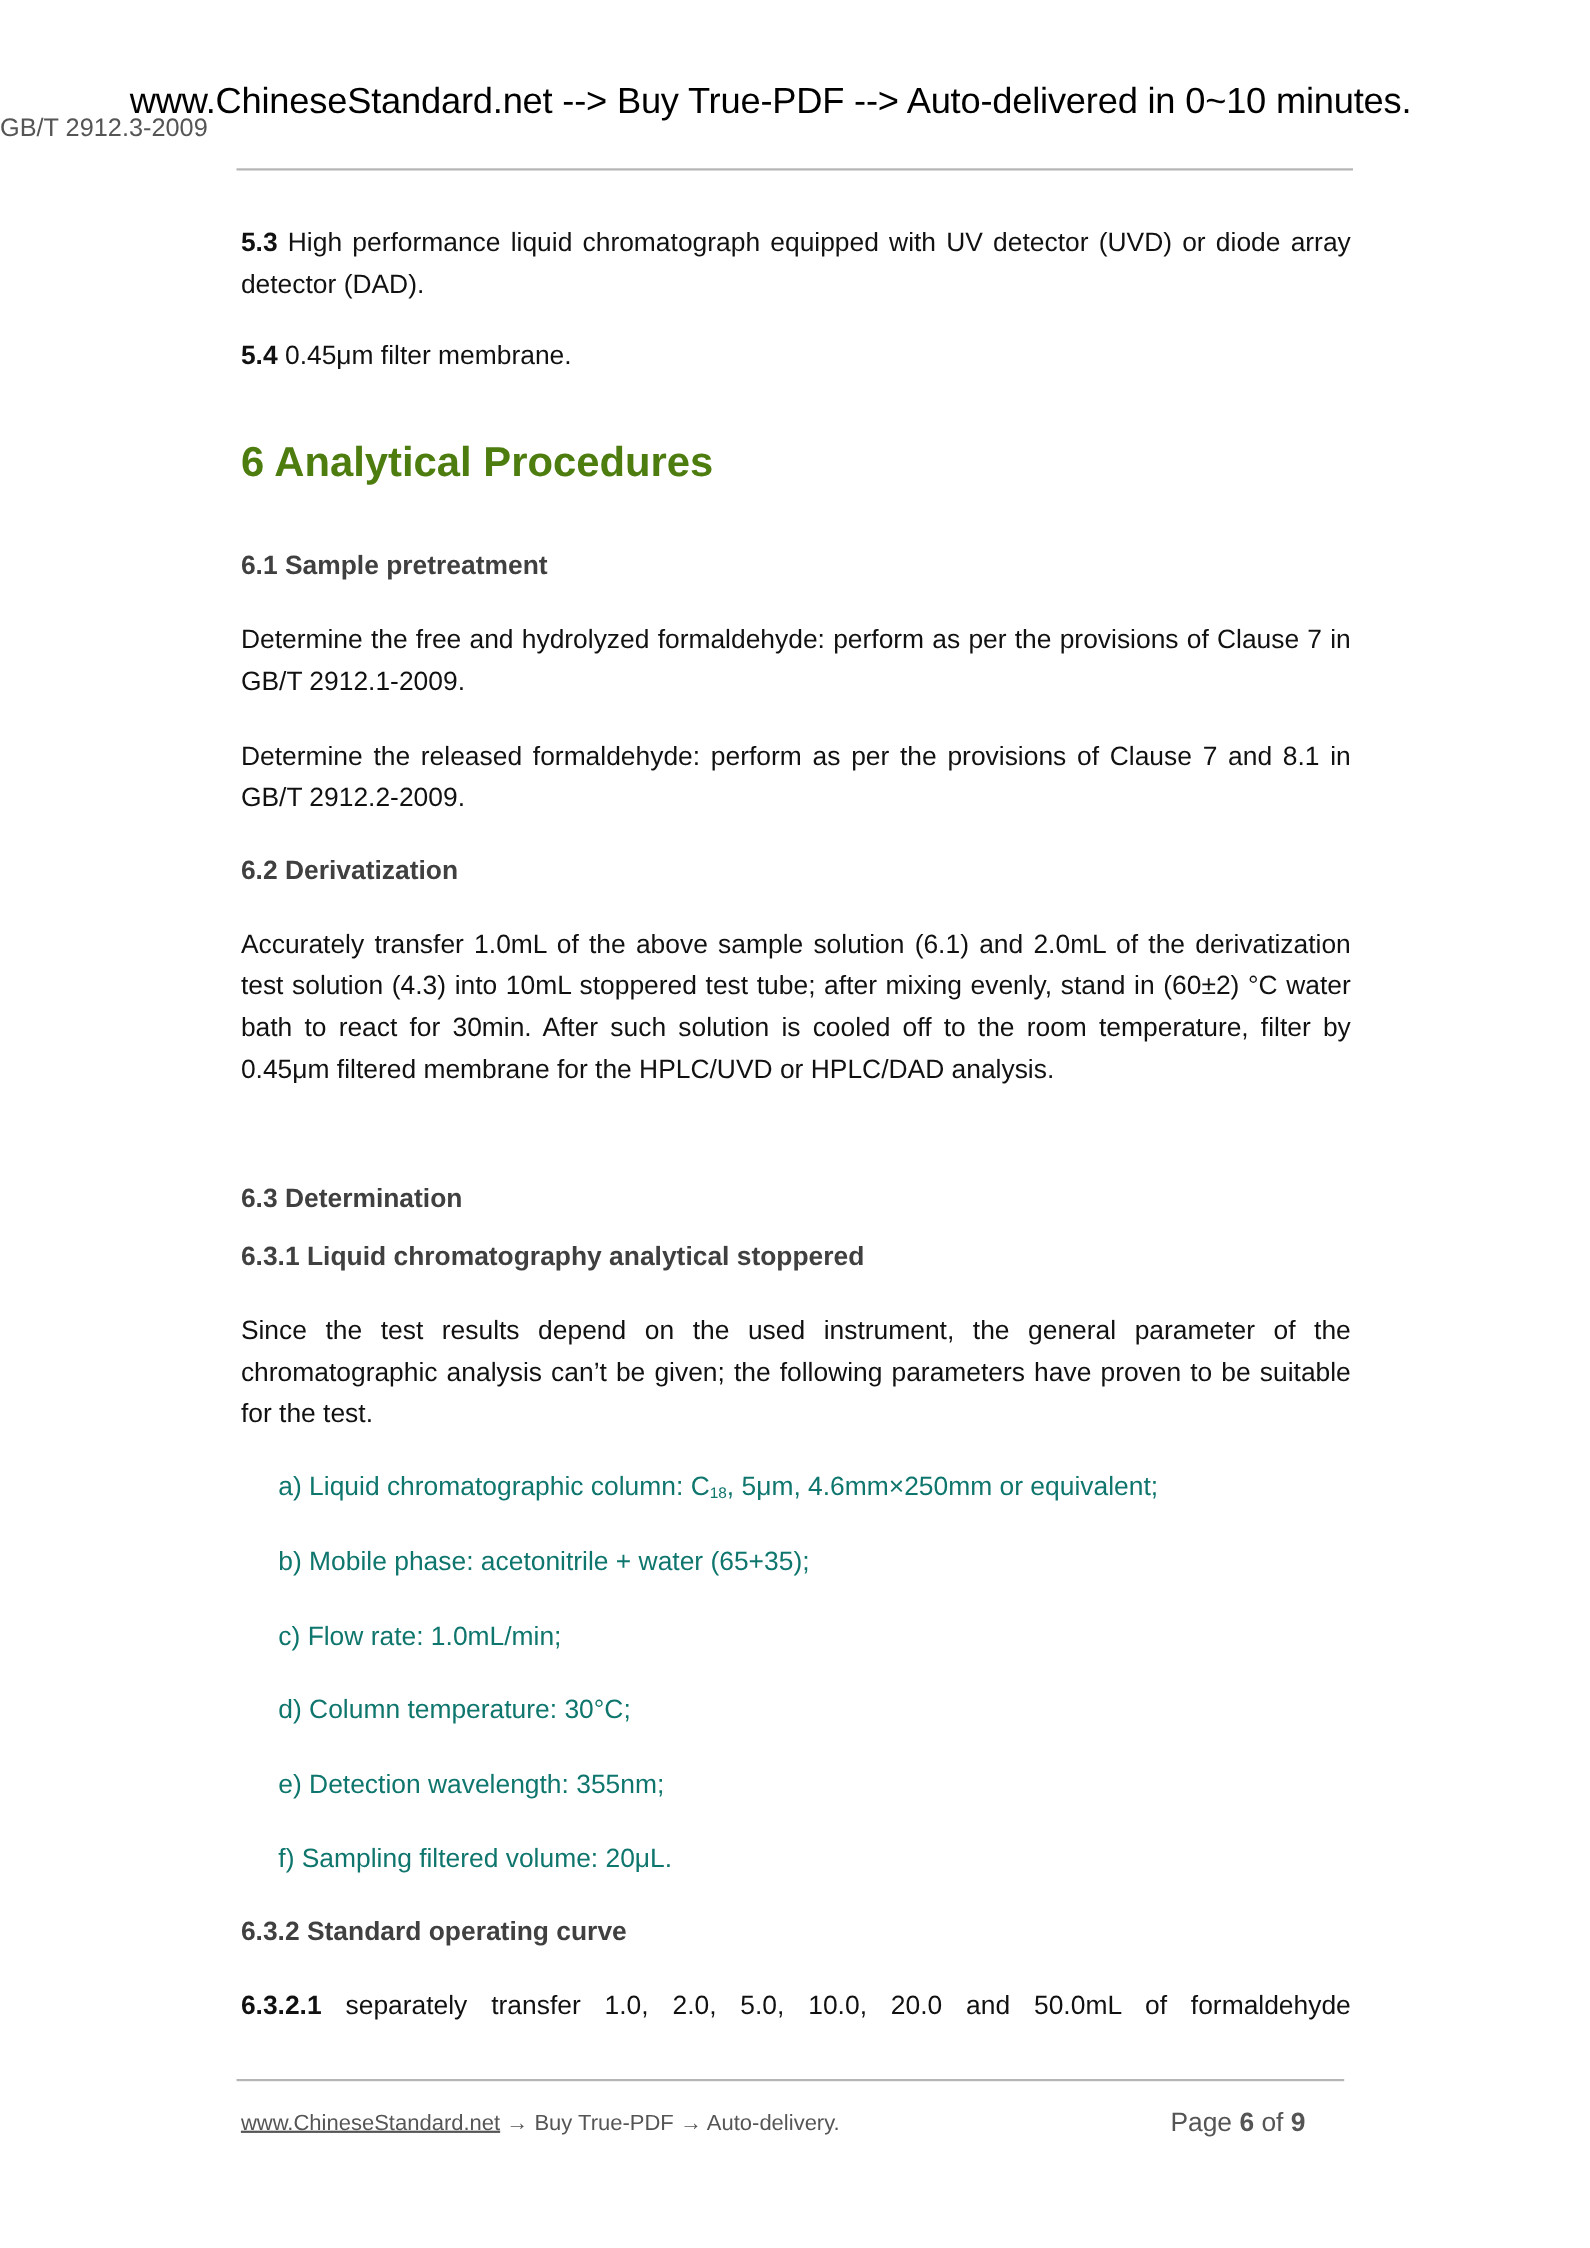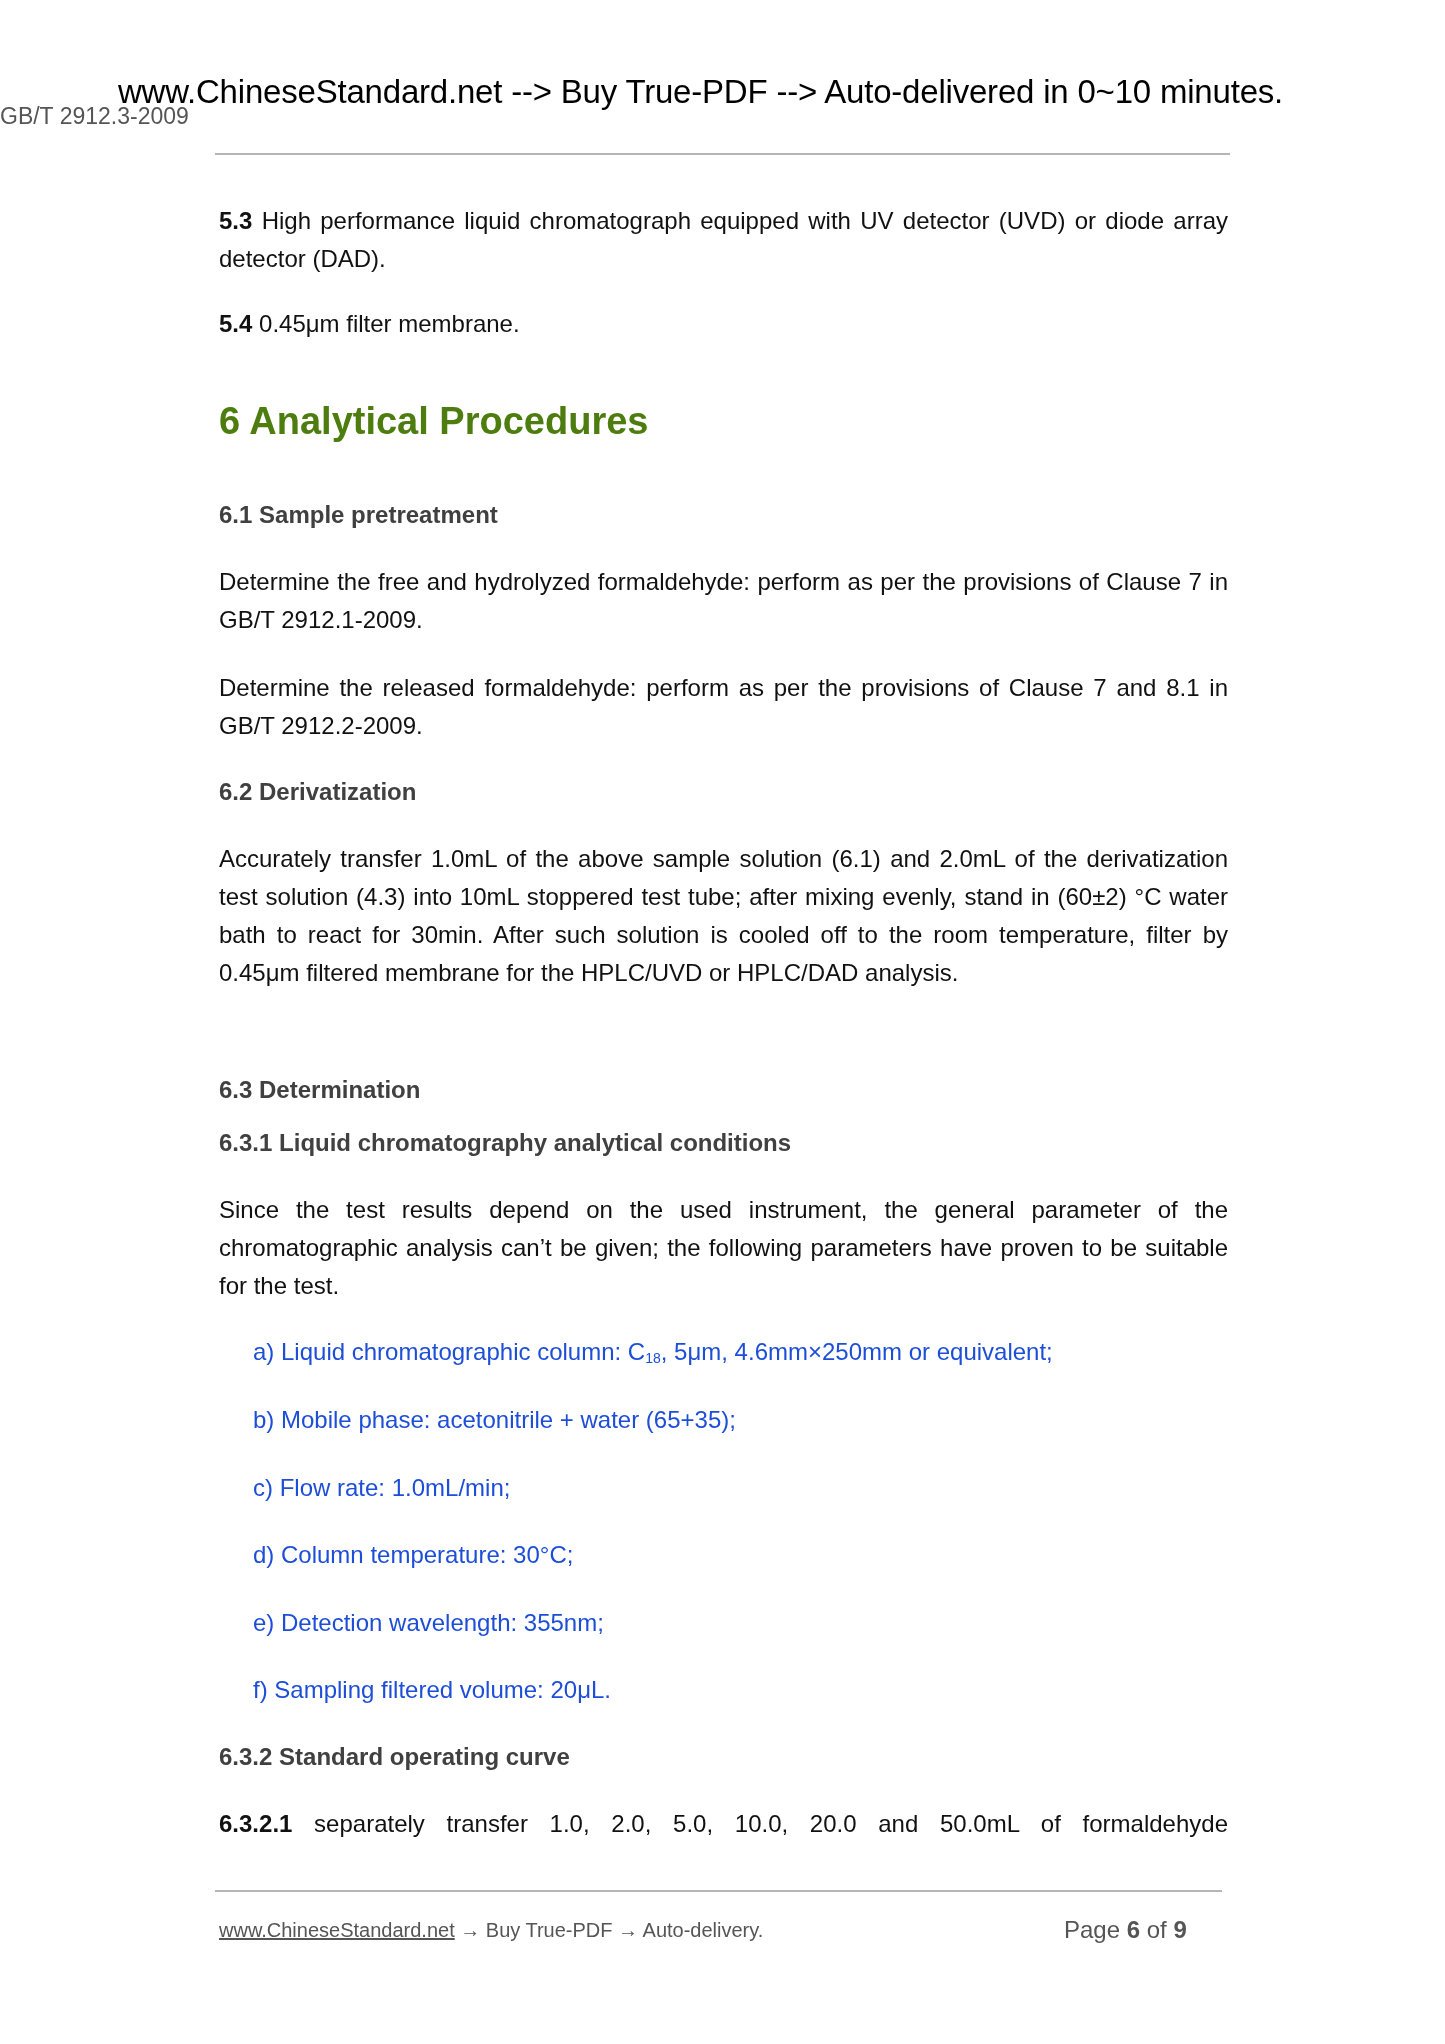--- a/index.html
+++ b/index.html
@@ -7,21 +7,21 @@
          font-family: "Liberation Sans", "DejaVu Sans", sans-serif; color: #111; }
   .abs { position: absolute; }
   .banner { left: 0; width: 1401px; top: 36px; text-align: center; font-size: 33px; color: #000000; line-height: 40px; letter-spacing: -0.2px; margin-top: 36px; }
   .doccode { left: 0; width: 1445px; top: 102px; font-size: 23px; color: #555; line-height: 28px; }
   .rule { height: 0; border-top: 2px solid #b5b5b5; }
   .content { left: 219px; width: 1009px; }
   .p { font-size: 24px; line-height: 38px; text-align: justify; color: #111; margin: 0; }
   .p b, .lbl { font-weight: bold; }
   .h1 { font-size: 38px; font-weight: bold; line-height: 46px; color: #4d7c0f; margin: 0; }
   .h2 { font-size: 24px; font-weight: bold; line-height: 38px; color: #404040; margin: 0; }
-  .li { left: 253px; font-size: 24px; line-height: 38px; color: #1d4ed8; white-space: nowrap; }
+  .li { left: 253px; font-size: 24px; line-height: 38px; color: #0f766e; white-space: nowrap; }
   .li sub { font-size: 14px; vertical-align: -3px; }
   .footer-left { left: 219px; top: 1915px; font-size: 20px; line-height: 30px; color: #555; white-space: nowrap; }
   .footer-left a { color: #555; text-decoration: underline; }
   .footer-right { left: 1064px; top: 1915px; font-size: 24px; line-height: 30px; color: #555; white-space: nowrap; }
   .footer-right b { font-weight: bold; }
 </style>
 </head>
 <body>
 
 <div class="abs banner">www.ChineseStandard.net --&gt; Buy True-PDF --&gt; Auto-delivered in 0~10 minutes.</div>
@@ -40,21 +40,21 @@
 
 <h2 class="abs content h2" style="top:496px;">6.1 Sample pretreatment</h2>
 <p class="abs content p" style="top:563px;">Determine the free and hydrolyzed formaldehyde: perform as per the provisions of Clause 7 in GB/T 2912.1-2009.</p>
 <p class="abs content p" style="top:669px;">Determine the released formaldehyde: perform as per the provisions of Clause 7 and 8.1 in GB/T 2912.2-2009.</p>
 
 <h2 class="abs content h2" style="top:773px;">6.2 Derivatization</h2>
 <p class="abs content p" style="top:840px;">Accurately transfer 1.0mL of the above sample solution (6.1) and 2.0mL of the derivatization test solution (4.3) into 10mL stoppered test tube; after mixing evenly, stand in (60±2) °C water bath to react for 30min. After such solution is cooled off to the room temperature, filter by 0.45μm filtered membrane for the HPLC/UVD or HPLC/DAD analysis.</p>
 
 <h2 class="abs content h2" style="top:1071px;">6.3 Determination</h2>
 
-<h2 class="abs content h2" style="top:1124px;">6.3.1 Liquid chromatography analytical conditions</h2>
+<h2 class="abs content h2" style="top:1124px;">6.3.1 Liquid chromatography analytical stoppered</h2>
 <p class="abs content p" style="top:1191px;">Since the test results depend on the used instrument, the general parameter of the chromatographic analysis can’t be given; the following parameters have proven to be suitable for the test.</p>
 
 <div class="abs li" style="top:1333px;">
   <span>a) Liquid chromatographic column: C</span><sub>18</sub><span>, 5μm, 4.6mm×250mm or equivalent;</span>
 </div>
 <div class="abs li" style="top:1401px;">b) Mobile phase: acetonitrile + water (65+35);</div>
 <div class="abs li" style="top:1469px;">c) Flow rate: 1.0mL/min;</div>
 <div class="abs li" style="top:1536px;">d) Column temperature: 30°C;</div>
 <div class="abs li" style="top:1604px;">e) Detection wavelength: 355nm;</div>
 <div class="abs li" style="top:1671px;">f) Sampling filtered volume: 20μL.</div>

